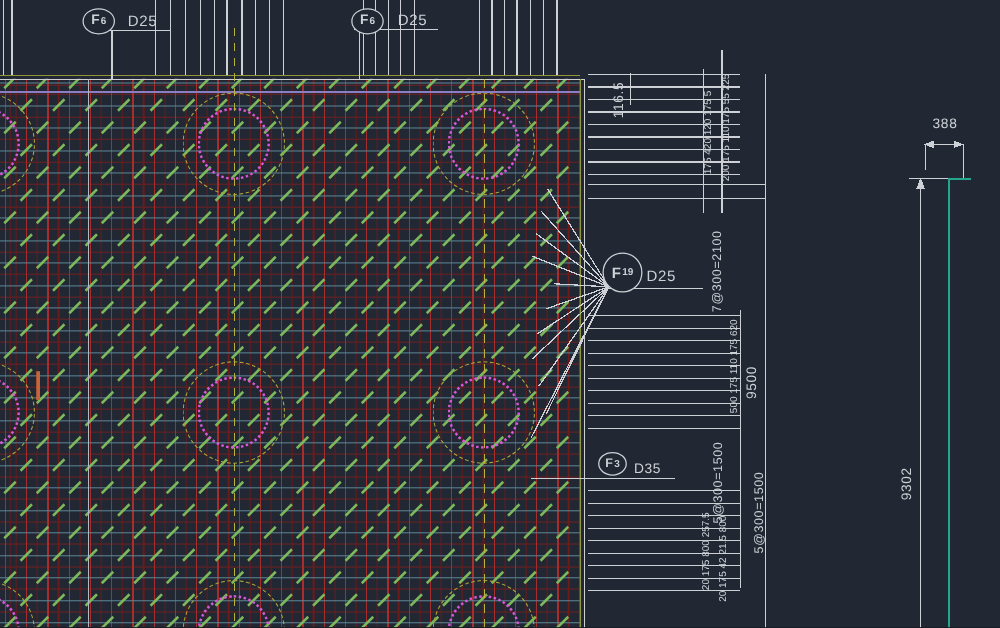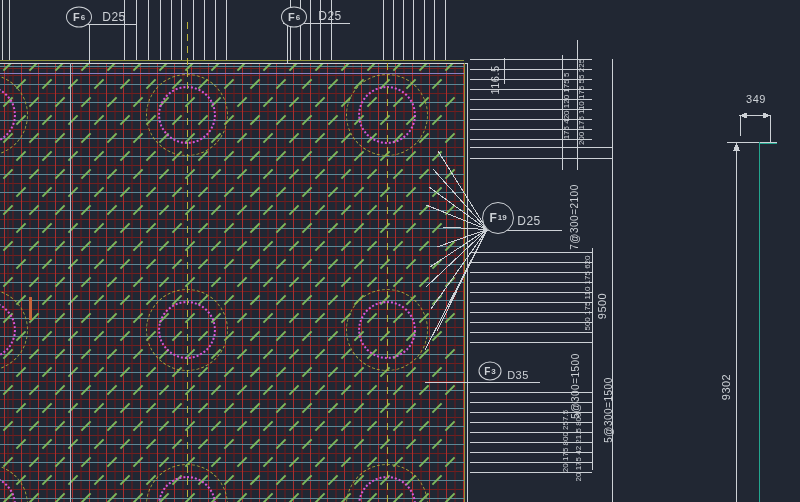--- a/index.html
+++ b/index.html
@@ -634,15 +634,15 @@
   <div class="vtext f8" style="left:566px;top:106px;">175 420 120 175 5</div>
   <div class="vtext f8" style="left:581px;top:102px;">200 175 110 175 55 225</div>
   <div class="vtext f10" style="left:574px;top:217px;">7@300=2100</div>
   <div class="vtext f8" style="left:587px;top:293px;">500 175 110 175 620</div>
   <div class="vtext f11" style="left:602px;top:306px;">9500</div>
   <div class="vtext f10" style="left:575px;top:386px;">5@300=1500</div>
   <div class="vtext f10" style="left:608px;top:410px;">5@300=1500</div>
   <div class="vtext f8" style="left:565px;top:441px;">20 175 800 257.5</div>
   <div class="vtext f8" style="left:578px;top:447px;">20 175 42 21.5 800</div>
   <div class="vtext f11" style="left:726px;top:387px;">9302</div>
-  <div class="lbl f11" style="left:756px;top:99px;">349</div>
+  <div class="lbl f11" style="left:756px;top:99px;">388</div>
 
 </div>
 
 </body></html>

